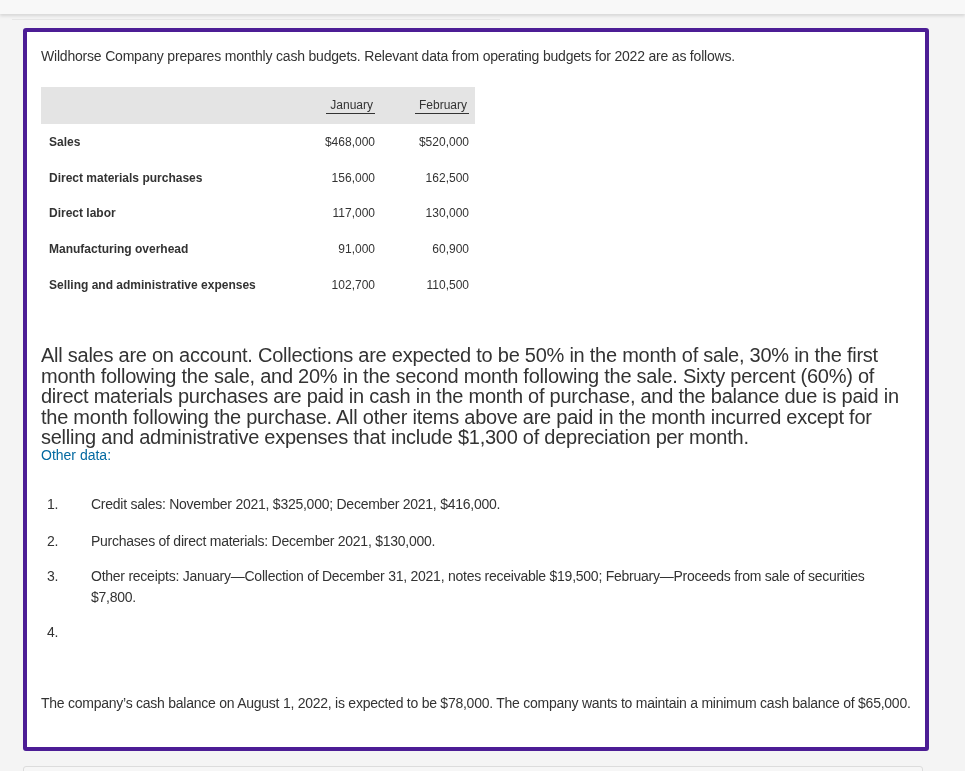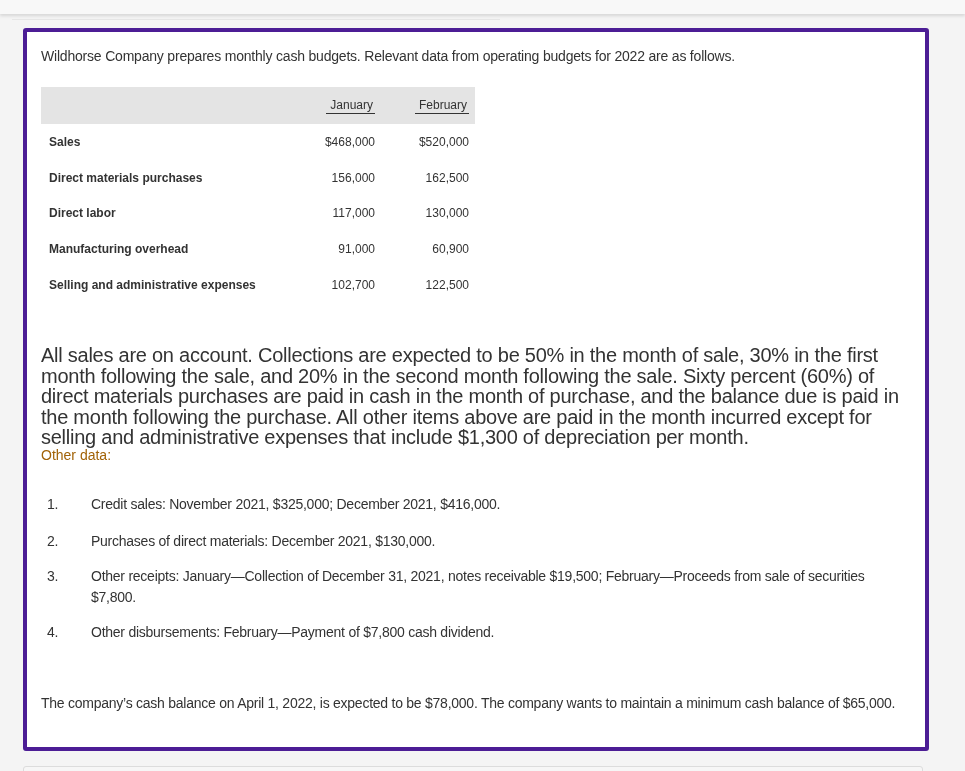--- a/index.html
+++ b/index.html
@@ -100,21 +100,21 @@
     font-size: 20px;
     line-height: 20.5px;
     letter-spacing: -0.25px;
     color: #333;
   }
   .other-label {
     position: absolute;
     left: 14px;
     top: 415px;
     font-size: 14px;
-    color: #a16207;
+    color: #0369a1;
   }
   .list {
     position: absolute;
     left: 14px;
     top: 462px;
     width: 870px;
     font-size: 14px;
     color: #333;
   }
   .list-item {
@@ -173,21 +173,21 @@
         <td class="num feb">130,000</td>
       </tr>
       <tr>
         <td class="label">Manufacturing overhead</td>
         <td class="num jan">91,000</td>
         <td class="num feb">60,900</td>
       </tr>
       <tr>
         <td class="label">Selling and administrative expenses</td>
         <td class="num jan">102,700</td>
-        <td class="num feb">122,500</td>
+        <td class="num feb">110,500</td>
       </tr>
     </tbody>
   </table>
 
   <div class="para">All sales are on account. Collections are expected to be 50% in the month of sale, 30% in the first month following the sale, and 20% in the second month following the sale. Sixty percent (60%) of direct materials purchases are paid in cash in the month of purchase, and the balance due is paid in the month following the purchase. All other items above are paid in the month incurred except for selling and administrative expenses that include $1,300 of depreciation per month.</div>
 
   <div class="other-label">Other data:</div>
 
   <div class="list">
     <div class="list-item" style="margin-bottom:16px;">
@@ -197,20 +197,19 @@
     <div class="list-item" style="margin-bottom:15px;">
       <span class="num">2.</span>
       <span>Purchases of direct materials: December 2021, $130,000.</span>
     </div>
     <div class="list-item" style="margin-bottom:15px;">
       <span class="num">3.</span>
       <span>Other receipts: January—Collection of December 31, 2021, notes receivable $19,500; February—Proceeds from sale of securities $7,800.</span>
     </div>
     <div class="list-item">
       <span class="num">4.</span>
-      <span>Other disbursements: February—Payment of $7,800 cash dividend.</span>
     </div>
   </div>
 
-  <div class="closing">The company’s cash balance on April 1, 2022, is expected to be $78,000. The company wants to maintain a minimum cash balance of $65,000.</div>
+  <div class="closing">The company’s cash balance on August 1, 2022, is expected to be $78,000. The company wants to maintain a minimum cash balance of $65,000.</div>
 </div>
 
 <div class="card2"></div>
 
 </body></html>

